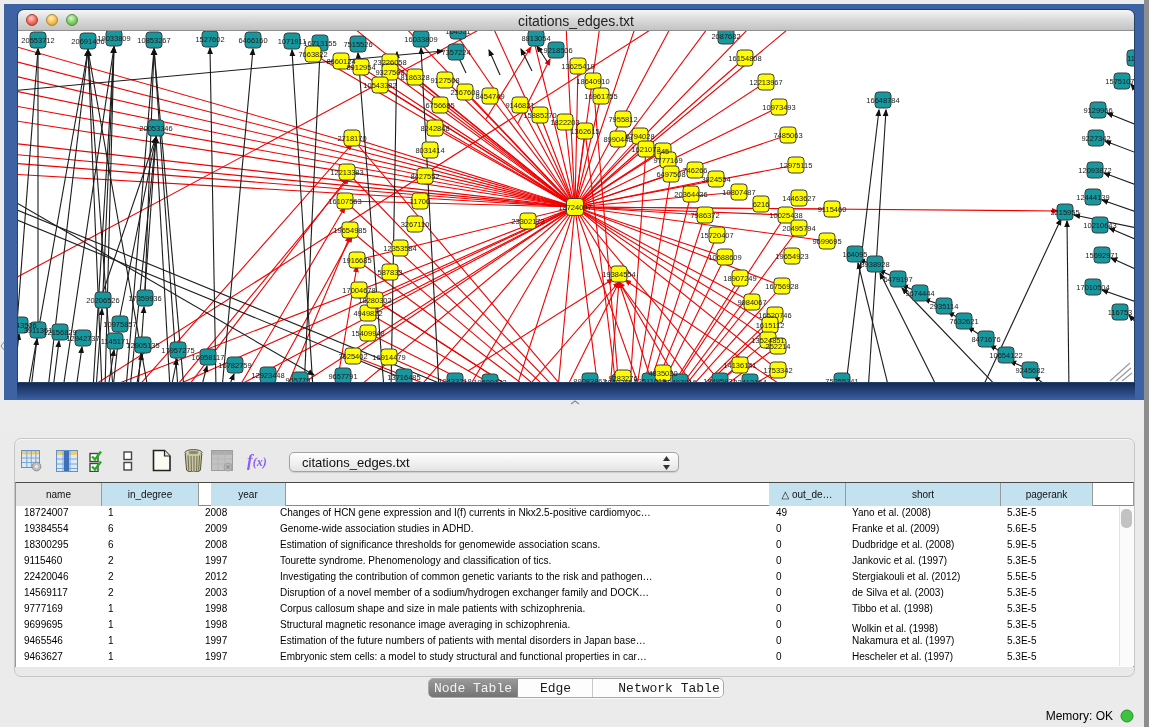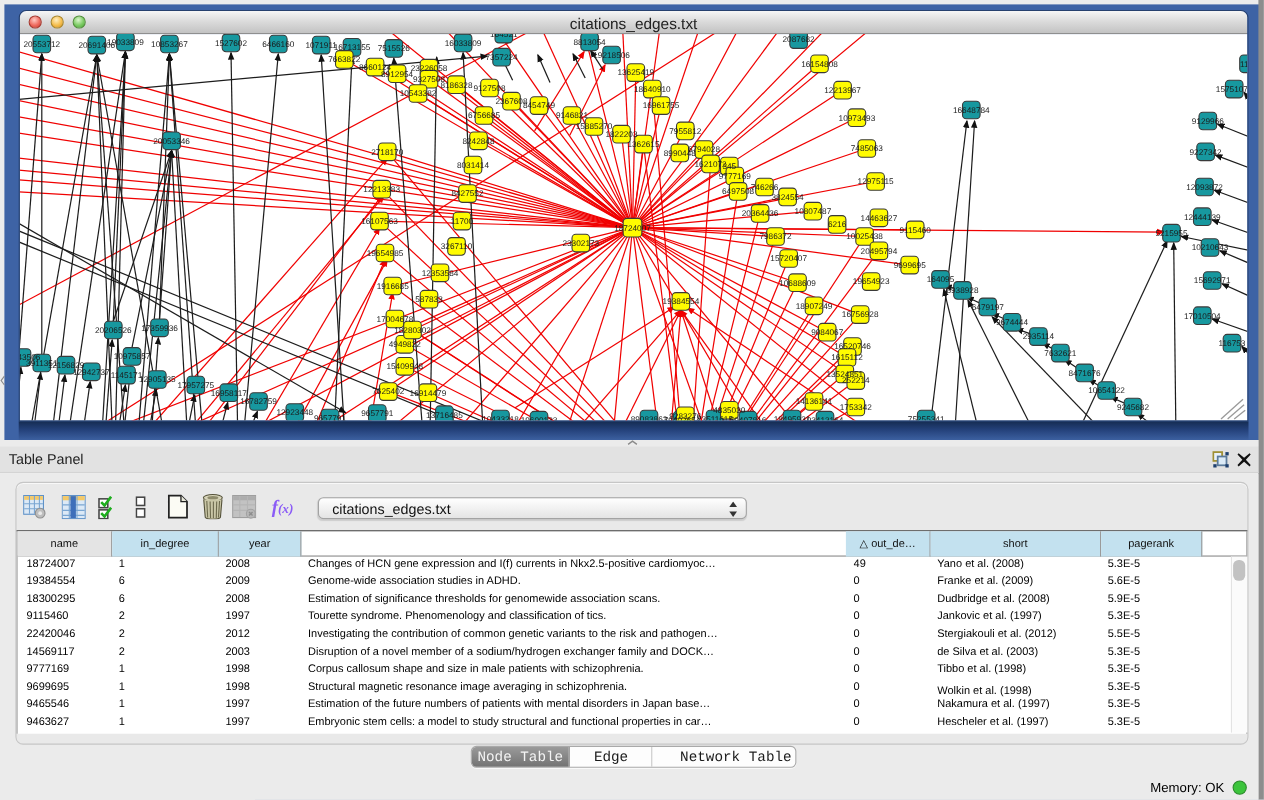--- a/index.html
+++ b/index.html
@@ -581,33 +581,20 @@
   <svg class="abs" width="5" height="10" style="left:0;top:341px">
       <path d="M4 1 L1 5 L4 9" stroke="#8a8a8a" fill="none"></path>
     </svg>
 
   <div class="abs" id="splitrow">
     <svg width="12" height="6" style="position:absolute;left:569px;top:0">
         <path d="M2 4 L6 1 L10 4" stroke="#8a8a8a" fill="none" stroke-width="1.2"></path>
       </svg>
   </div>
 
-  <div class="abs" id="tphead">
-    <span style="position:absolute;left:8px;top:4px;">Table Panel</span>
-    <svg width="16" height="16" style="position:absolute;left:1102px;top:4px" viewBox="0 0 16 16">
-      <rect x="1" y="1" width="8" height="8" fill="#e8f1fa" stroke="#9f8f33" stroke-width="1.6"></rect>
-      <rect x="5" y="5" width="8" height="8" fill="#dcebf8" stroke="#5b7a9a" stroke-width="1.6"></rect>
-      <rect x="12" y="1" width="3" height="3" fill="#1d3f6e"></rect>
-      <rect x="1" y="12" width="3" height="3" fill="#1d3f6e"></rect>
-      <rect x="12" y="12" width="3" height="3" fill="#1d3f6e"></rect>
-    </svg>
-    <svg width="14" height="14" style="position:absolute;left:1124px;top:5px" viewBox="0 0 14 14">
-      <path d="M2 1 L7 5.2 L12 1 L13 2.2 L8.6 7 L13 11.8 L12 13 L7 8.8 L2 13 L1 11.8 L5.4 7 L1 2.2 z" fill="#111"></path>
-    </svg>
-  </div>
 
   <div class="abs" id="tpbody"></div>
   <div class="abs" id="inset"></div>
 
   <div class="abs" style="left:0;top:0;width:1149px;height:0">
 <svg class="abs" style="left:21px;top:450px" width="21" height="22" viewBox="0 0 21 22">
 <rect x="0.5" y="0.5" width="18" height="17" fill="#dce9f6" stroke="#5f92c8"></rect>
 <rect x="1" y="1" width="17" height="3.4" fill="#f4c968"></rect>
 <g stroke="#7aa6d2" stroke-width="1">
           <line x1="1" y1="8" x2="18" y2="8"></line>
@@ -676,21 +663,21 @@
           <path d="M4.5 0 L8 5 H1 z" fill="#333"></path>
           <path d="M4.5 14 L1 9 H8 z" fill="#333"></path>
         </svg>
 </div>
 </div>
 
   <div class="abs" id="tbl">
     <div class="hrow">
         <div class="hc" style="left:0px;width:86px;background:#e4e4e4;">name</div>
 <div class="hc" style="left:86px;width:97px;background:#c3e1ef;">in_degree</div>
-<div class="hc" style="left:183px;width:75px;background:#c3e1ef;">year</div>
+<div class="hc" style="left:195px;width:75px;background:#c3e1ef;">year</div>
 <div class="hc" style="left:753px;width:77px;background:#c3e1ef;">△ out_de…</div>
 <div class="hc" style="left:830px;width:155px;background:#c3e1ef;">short</div>
 <div class="hc" style="left:985px;width:92px;background:#c3e1ef;">pagerank</div>
       </div>
     <div class="rows">
         <span class="c" style="left:8px;top:0px;width:78px;">18724007</span>
         <span class="c" style="left:92px;top:0px;width:140px;">1</span>
         <span class="c" style="left:189px;top:0px;width:70px;">2008</span>
         <span class="c" style="left:264px;top:0px;width:488px;">Changes of HCN gene expression and I(f) currents in Nkx2.5‑positive cardiomyoc…</span>
         <span class="c" style="left:760px;top:0px;width:68px;">49</span>

